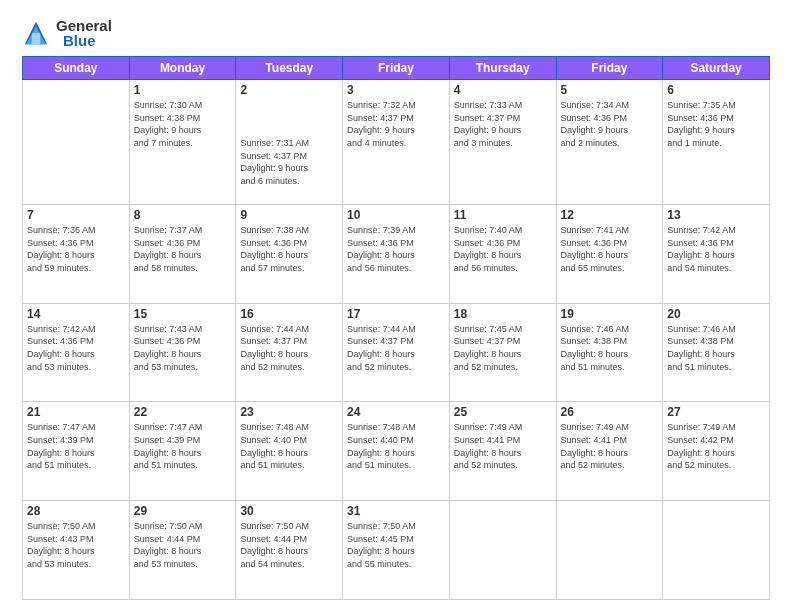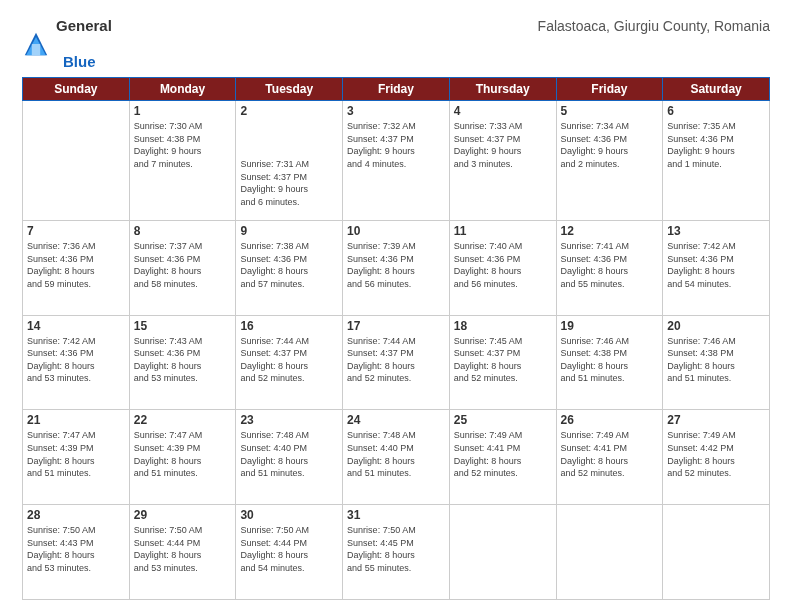--- a/index.html
+++ b/index.html
@@ -25,21 +25,20 @@
     }
     .logo {
       display: flex;
       align-items: center;
       gap: 4px;
     }
     .logo-text {
       display: flex;
       flex-direction: column;
       line-height: 1;
-      gap: 21px;
     }
     .logo-general {
       font-size: 15px;
       font-weight: bold;
       color: #333;
     }
     .logo-blue {
       font-size: 15px;
       font-weight: bold;
       color: #1565c0;
@@ -62,21 +61,21 @@
     .subtitle {
       font-size: 14px;
       color: #555;
     }
     .calendar {
       width: 100%;
       border-collapse: collapse;
       flex: 1;
     }
     .calendar th {
-      background-color: #7f1d1d;
+      background-color: #8b5cf6;
       color: #fff;
       text-align: center;
       font-size: 12px;
       font-weight: bold;
       padding: 4px 2px;
       border: 1px solid #1565c0;
     }
     .calendar td {
       border: 1px solid #ccc;
       vertical-align: top;
@@ -112,21 +111,20 @@
         <polygon points="20,4 36,36 4,36" fill="#1565c0"></polygon>
         <polygon points="20,10 34,36 6,36" fill="#42a5f5"></polygon>
         <rect x="14" y="20" width="12" height="16" fill="#fff" opacity="0.5"></rect>
       </svg>
       <div class="logo-text">
         <span class="logo-general">General</span>
         <span class="logo-blue">Blue</span>
       </div>
     </div>
     <div class="title-block">
-      <div class="subtitle">Falastoaca, Giurgiu County, Romania</div>
     </div>
   </div>
 
   <table class="calendar">
     <thead>
       <tr>
 
       <th>Sunday</th>
           <th>Monday</th>
           <th>Tuesday</th>

